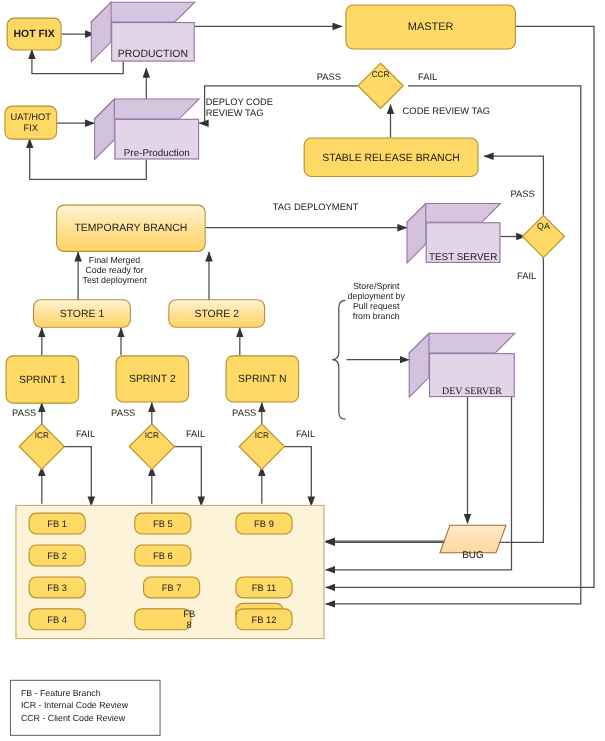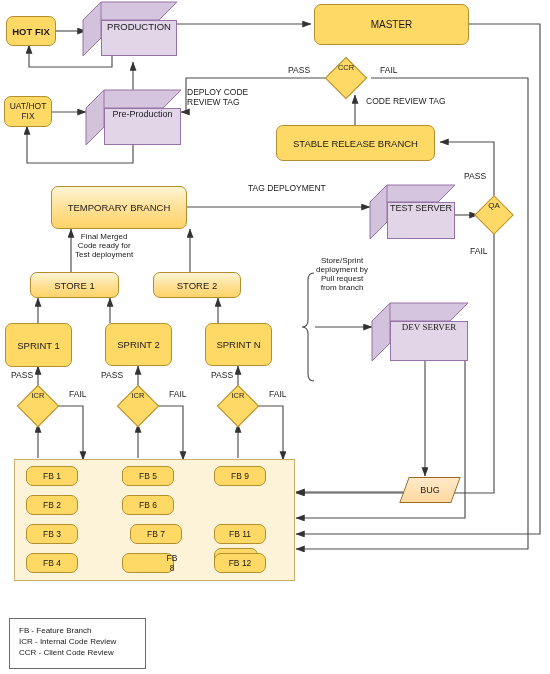--- a/index.html
+++ b/index.html
@@ -22,21 +22,21 @@
     color:#1a1a1a;
   }
   .ybox.grad{
     background:linear-gradient(180deg,#fff4d4 0%,#ffdf92 55%,#ffd468 100%);
   }
   
   .cube{position:absolute;}
   .cube .face{
     position:absolute;left:18px;top:18px;right:0;bottom:0;
     background:#e1d5e7;border:1px solid #9673a6;
-    display:flex;align-items:flex-start;justify-content:center;
+    display:flex;align-items:flex-end;justify-content:center;
     color:#1a1a1a;box-sizing:border-box;
   }
   .cube svg{position:absolute;left:0;top:0;overflow:visible;}
   
   .diam{position:absolute;}
   .diam .dshape{
     position:absolute;left:0;top:0;width:100%;height:100%;
     background:#ffd966;border:1px solid #b38f2f;
     transform:rotate(45deg);box-sizing:border-box;
   }
@@ -57,21 +57,21 @@
   #legend div{white-space:pre;}
   
   #bug-node{position:absolute;}
   #bug-node .pshape{
     position:absolute;left:0;top:0;width:100%;height:100%;
     background:linear-gradient(180deg,#ffe9c9 0%,#ffd9a0 100%);
     border:1px solid #9a6a23;
     transform:skewX(-20deg);box-sizing:border-box;
   }
   #bug-node .ptxt{
-    position:absolute;left:0;top:0;width:100%;height:100%;
+    position:absolute;left:0;top:14px;width:100%;height:100%;
     display:flex;align-items:center;justify-content:center;color:#1a1a1a;text-align:center;
   }
 </style>
 </head>
 <body>
 
 <div id="stage">
 
   <svg id="wires" viewBox="0 0 550 674">
     <defs>

